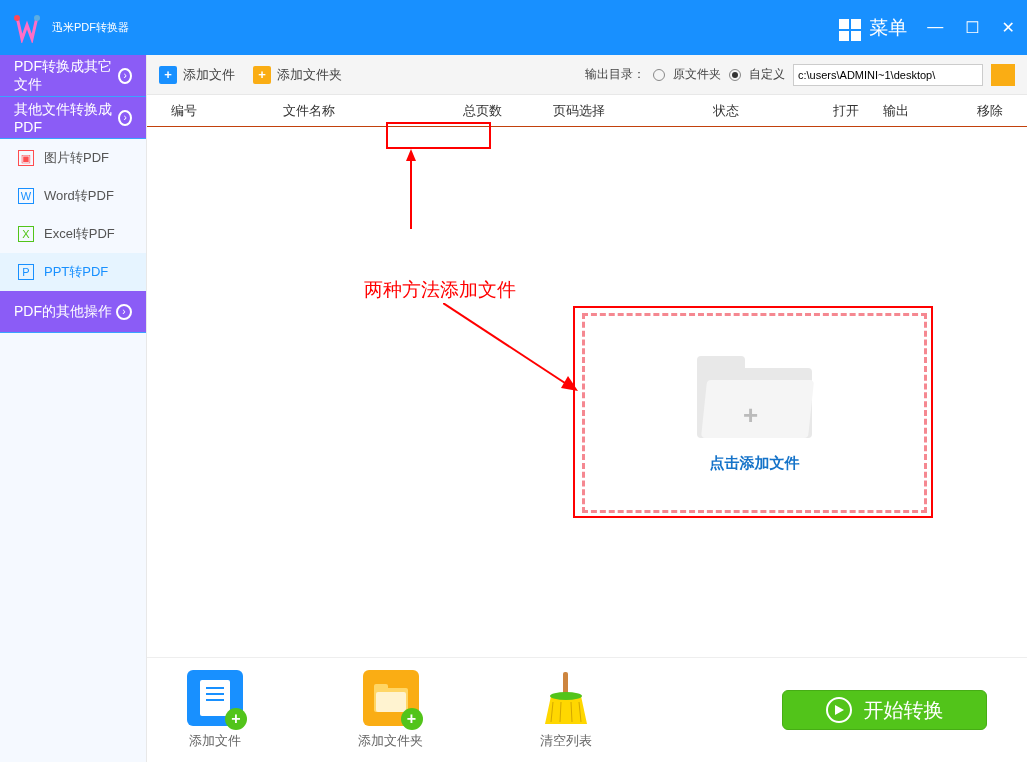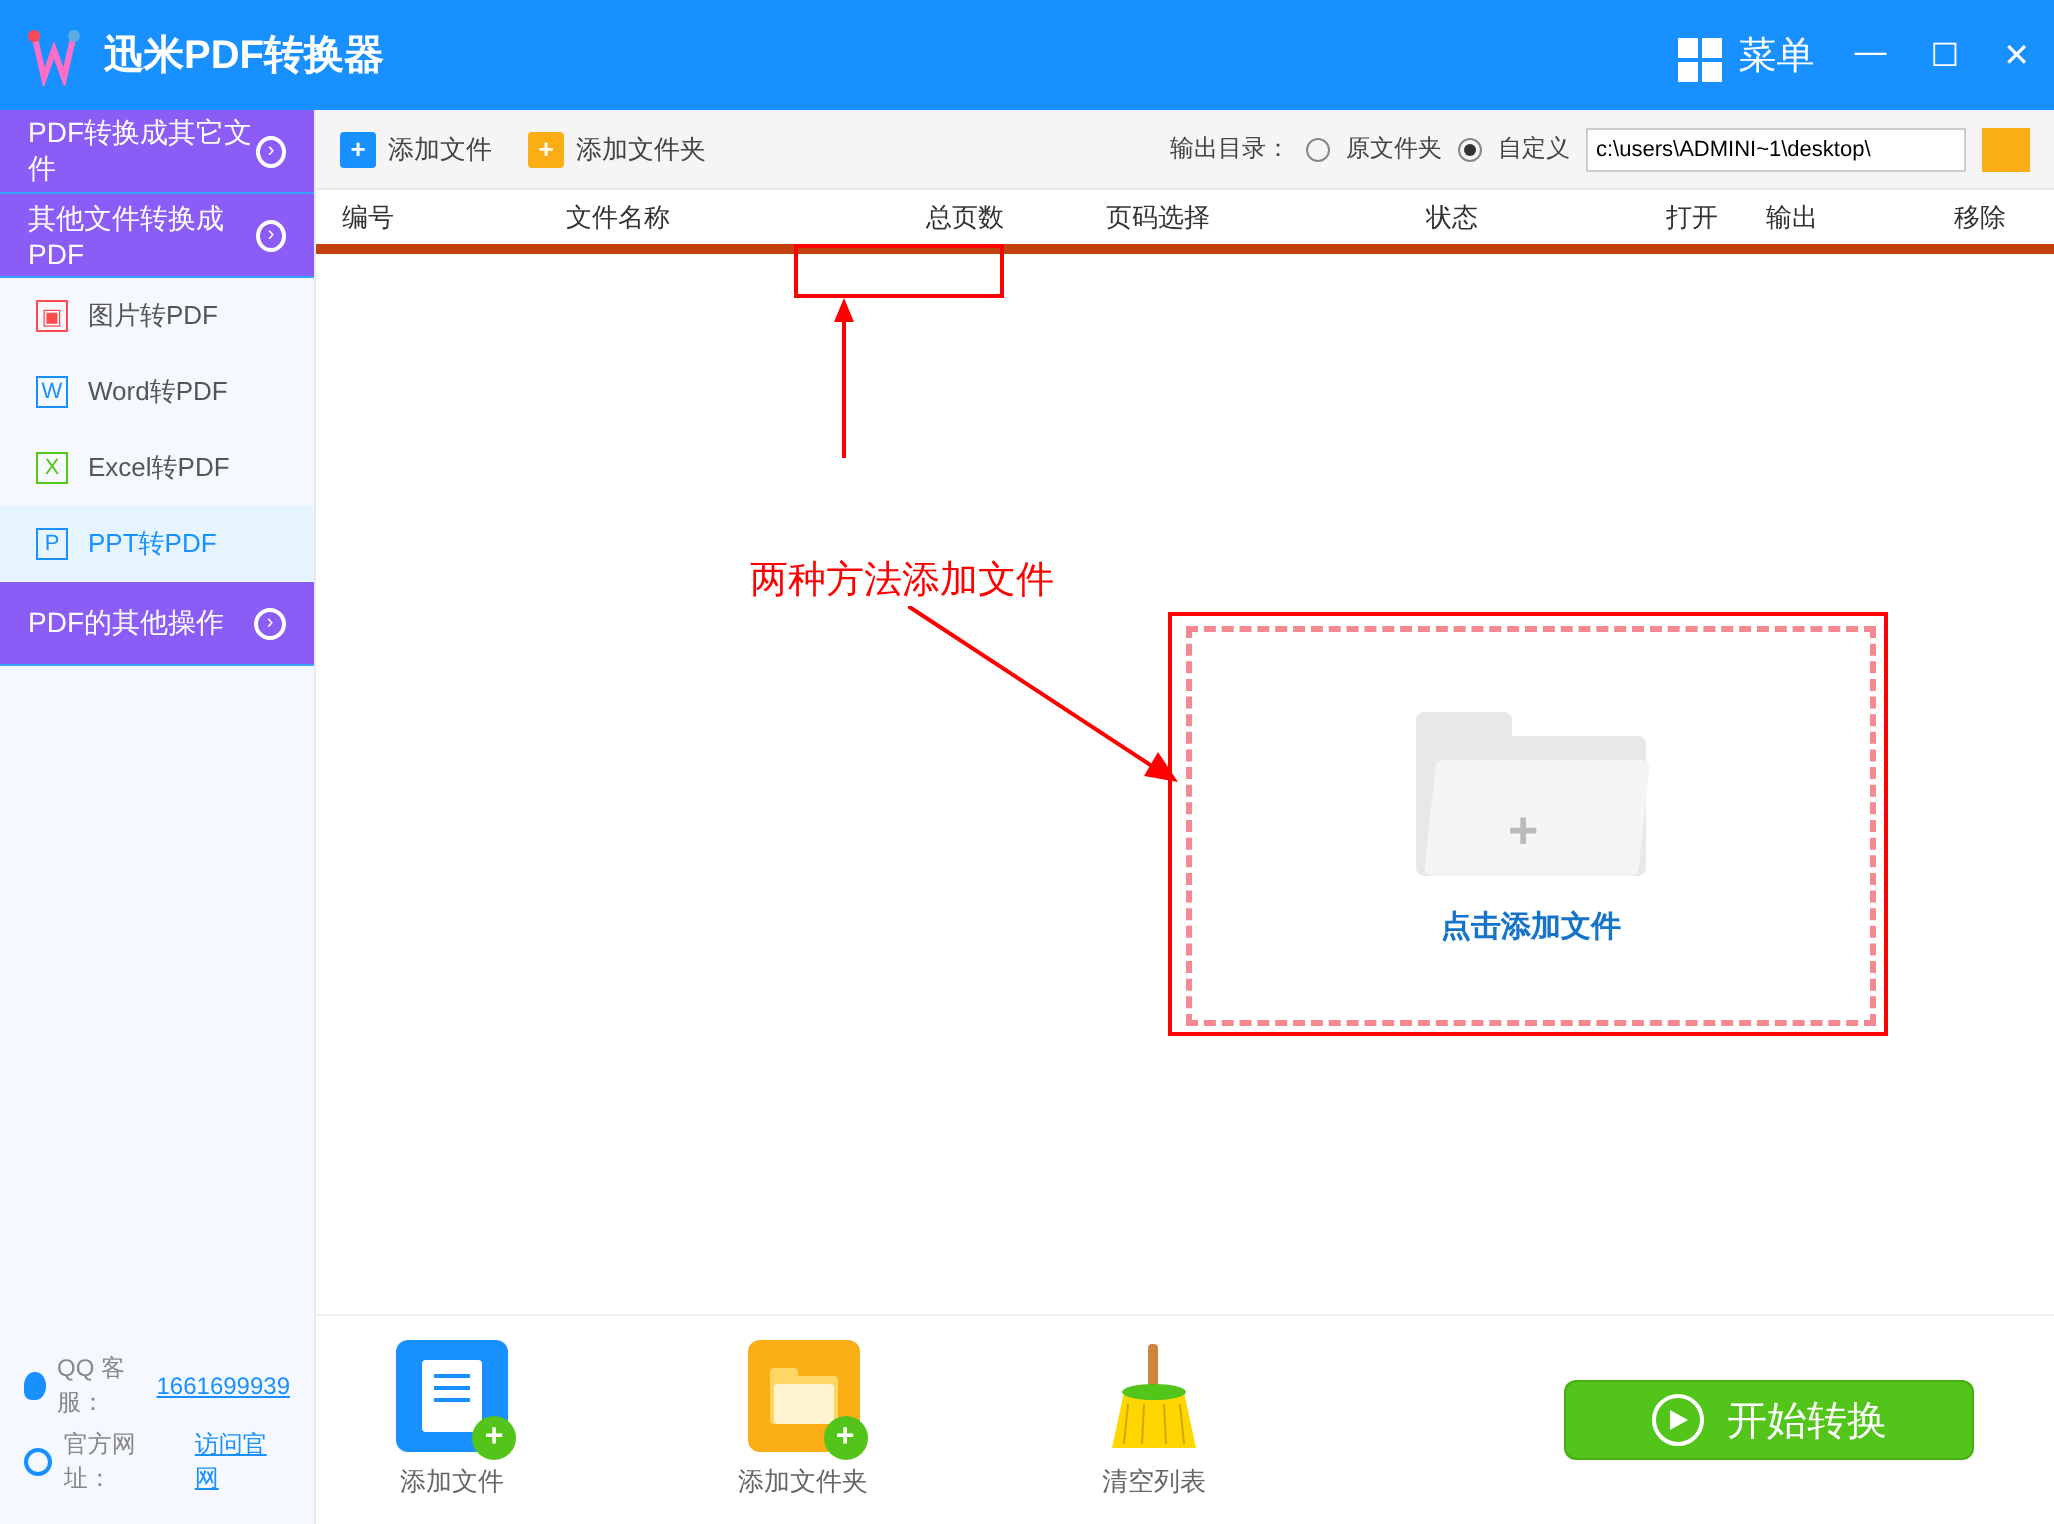--- a/index.html
+++ b/index.html
@@ -1,20 +1,20 @@
 <!DOCTYPE html>
 <html><head>
 <meta charset="utf-8">
 <style>
 * { margin: 0; padding: 0; box-sizing: border-box; font-family: "Microsoft YaHei", Arial, sans-serif; }
 body { width: 1027px; height: 762px; overflow: hidden; background: #fff; position: relative; }
 
 .titlebar { height: 55px; background: #1890ff; display: flex; align-items: center; padding: 0 12px; color: #fff; }
 .logo { width: 30px; height: 30px; margin-right: 10px; position: relative; }
-.app-title { font-size: 20px; font-weight: 700; }
+.app-title { font-size: 11px; font-weight: 400; }
 .titlebar-right { margin-left: auto; display: flex; align-items: center; gap: 20px; }
 .menu-btn { display: flex; align-items: flex-end; gap: 8px; font-size: 19px; cursor: pointer; padding-left: 48px; }
 .grid4 { display: grid; grid-template-columns: 10px 10px; grid-template-rows: 10px 10px; gap: 2px; }
 .grid4 span { background: #fff; }
 .win-controls { display: flex; gap: 22px; font-size: 16px; }
 .win-controls span { cursor: pointer; }
 
 .container { display: flex; height: calc(100% - 55px); }
 .sidebar { width: 197px; background: #f5f9ff; display: flex; flex-direction: column; border-right: 1px solid #e8e8e8; }
 .cat { height: 42px; background: #8b5cf6; color: #fff; display: flex; align-items: center; padding: 0 14px; font-size: 14px; justify-content: space-between; border-bottom: 1px solid #3aa3ff; }
@@ -32,21 +32,21 @@
 .tb-btn { display: flex; align-items: center; gap: 6px; cursor: pointer; }
 .tb-icon { width: 18px; height: 18px; border-radius: 2px; display: flex; align-items: center; justify-content: center; color: #fff; font-size: 13px; font-weight: bold; }
 .blue-bg { background: #1890ff; }
 .orange-bg { background: #faad14; }
 .tb-right { margin-left: auto; display: flex; align-items: center; gap: 8px; font-size: 12px; }
 .radio { width: 12px; height: 12px; border: 1px solid #888; border-radius: 50%; display: inline-flex; align-items: center; justify-content: center; }
 .radio.checked::after { content: ''; width: 6px; height: 6px; background: #333; border-radius: 50%; }
 .path-input { width: 190px; height: 22px; border: 1px solid #ccc; font-size: 11px; padding: 0 4px; font-family: Liberation Sans, sans-serif; }
 .browse-btn { width: 24px; height: 22px; background: #faad14; cursor: pointer; }
 
-.table-head { height: 32px; display: flex; align-items: center; font-size: 13px; color: #333; border-bottom: 5px solid #c2410c; padding-left: 13px; }
+.table-head { height: 32px; display: flex; align-items: center; font-size: 13px; color: #333; border-bottom: 1px solid #c2410c; padding-left: 24px; }
 .th { overflow: hidden; }
 .th-1 { width: 112px; }
 .th-2 { width: 180px; }
 .th-3 { width: 90px; }
 .th-4 { width: 160px; }
 .th-5 { width: 120px; }
 .th-6 { width: 50px; }
 .th-7 { width: 50px; }
 .th-8 { width: 50px; margin-left: 44px; }
 
@@ -131,32 +131,20 @@
     </div>
     <div class="sub active">
       <span class="sub-icon" style="border:1px solid #1890ff;color:#1890ff;">P</span>
       <span>PPT转PDF</span>
     </div>
     <div class="cat">
       <span>PDF的其他操作</span>
       <span class="chev">›</span>
     </div>
     <div class="sidebar-spacer"></div>
-    <div class="sidebar-footer">
-      <div>
-        <span class="qq-ico"></span>
-        <span>QQ 客服：</span>
-        <a>1661699939</a>
-      </div>
-      <div>
-        <span class="ie-ico"></span>
-        <span>官方网址：</span>
-        <a>访问官网</a>
-      </div>
-    </div>
   </div>
 
   <div class="main">
     <div class="toolbar">
       <div class="tb-btn">
         <span class="tb-icon blue-bg">+</span>
         <span>添加文件</span>
       </div>
       <div class="tb-btn">
         <span class="tb-icon orange-bg">+</span>

